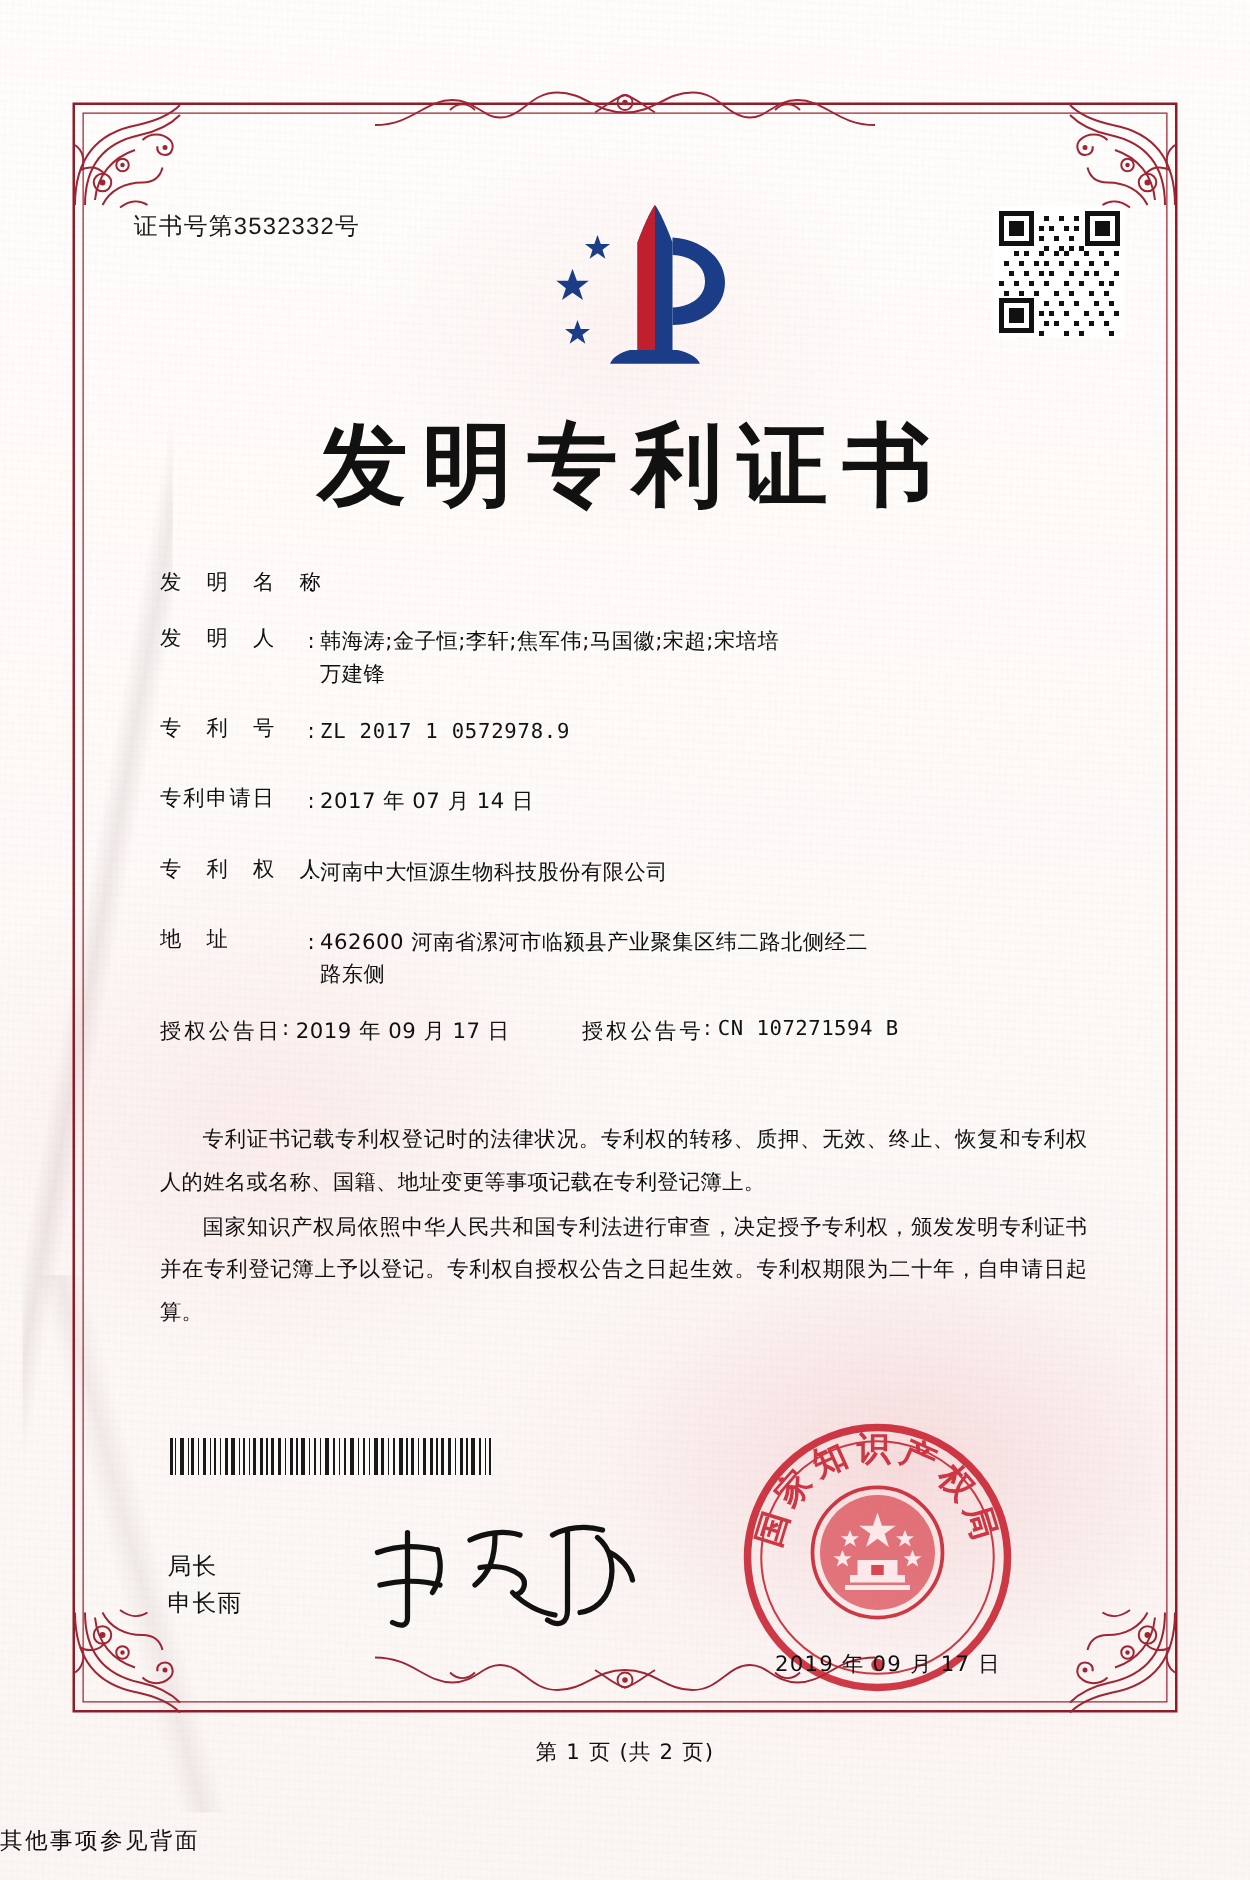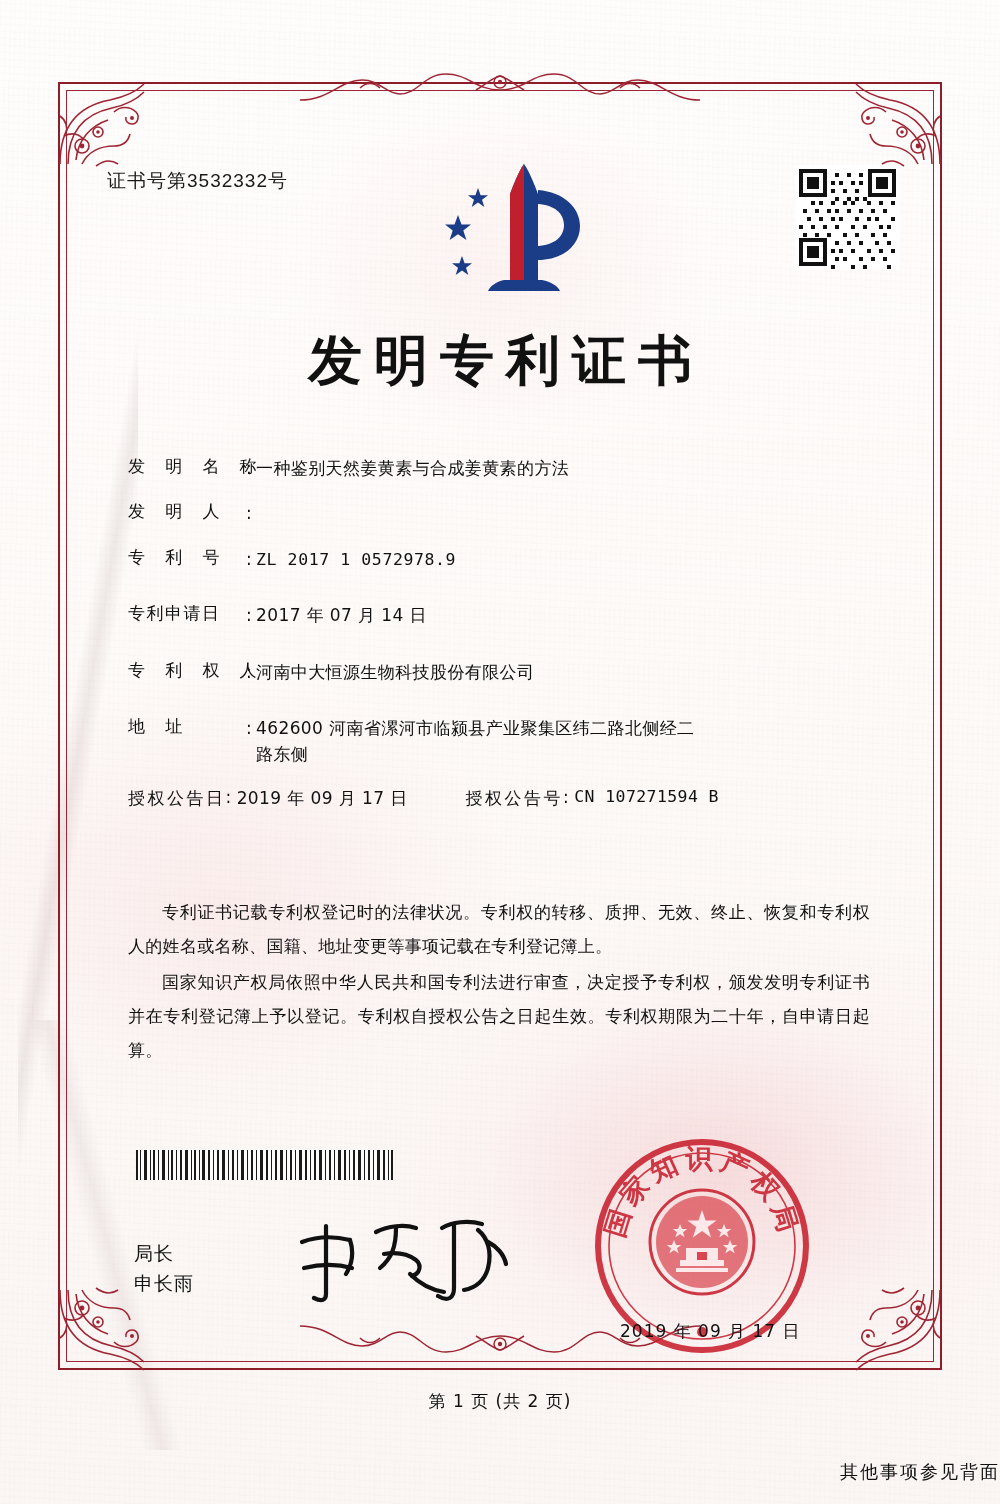--- a/index.html
+++ b/index.html
@@ -106,21 +106,21 @@
   .qr {
     position: absolute;
     left: 795px; top: 165px;
     width: 105px; height: 105px;
   }
 
   .title {
     position: absolute;
     left: 0; right: 0; top: 325px;
     text-align: center;
-    font-size: 54px;
+    font-size: 72px;
     font-weight: bold;
     letter-spacing: 12px;
     color: #111;
     font-family: Liberation Sans, sans-serif;
     text-indent: 12px;
   }
 
   
   .fields {
     position: absolute;
@@ -238,21 +238,21 @@
     left: 0; right: 0; top: 1390px;
     text-align: center;
     font-size: 17px;
     font-family: "DejaVu Sans", sans-serif;
     color: #111;
     letter-spacing: 1px;
   }
   .foot-note {
     position: absolute;
     left: 0; right: 0; top: 1460px;
-    text-align: right;
+    text-align: left;
     font-size: 18px;
     font-family: "DejaVu Sans", sans-serif;
     color: #111;
     letter-spacing: 2px;
   }
 </style>
 </head>
 <body>
 
 <div class="page">
@@ -486,26 +486,29 @@
     </svg>
   </div>
 
   <div class="title">发明专利证书</div>
 
   <div class="fields">
 
     <div class="row">
       <span class="lbl">发 明 名 称</span>
       <span class="colon">:</span>
-      <span class="val">一种鉴别天然姜黄素与合成姜黄素的方法</span>
     </div>
 
     <div class="row">
       <span class="lbl">发 明 人</span>
       <span class="colon">:</span>
+      <span class="val">
+        <span>韩海涛;金子恒;李轩;焦军伟;马国徽;宋超;宋培培</span>
+        <span class="cont">万建锋</span>
+      </span>
     </div>
 
     <div class="row row-gap">
       <span class="lbl">专 利 号</span>
       <span class="colon">:</span>
       <span class="val"><span class="mono">ZL 2017 1 0572978.9</span></span>
     </div>
 
     <div class="row row-gap">
       <span class="lbl tight">专利申请日</span>

